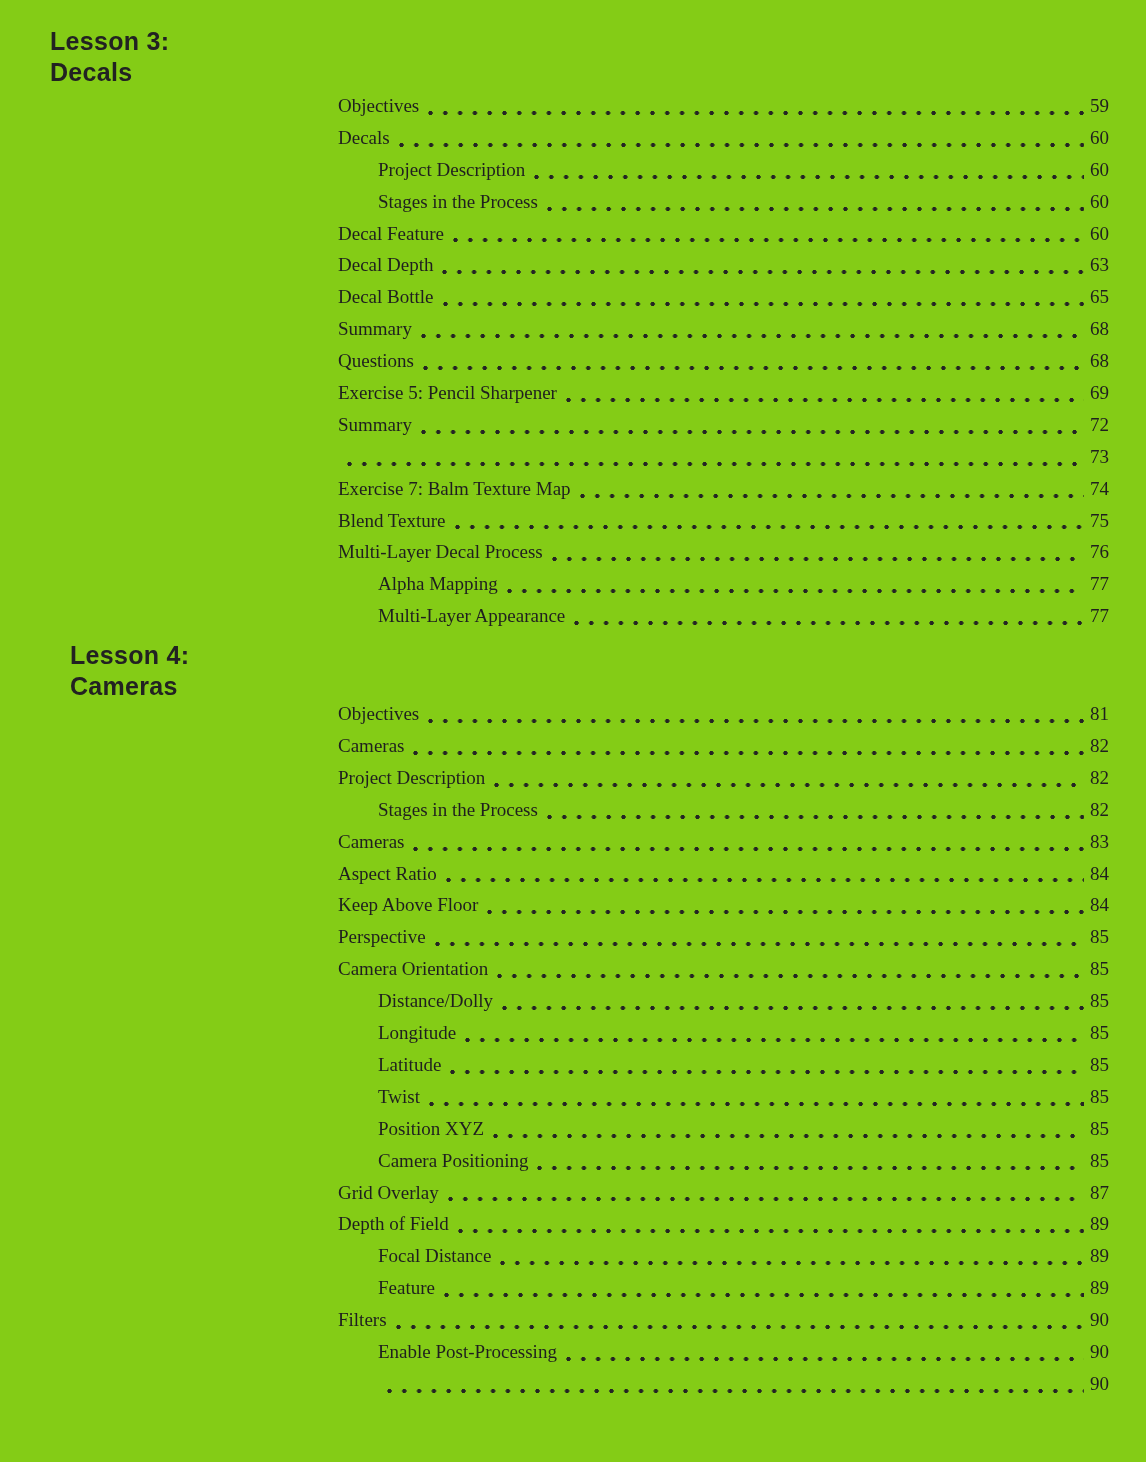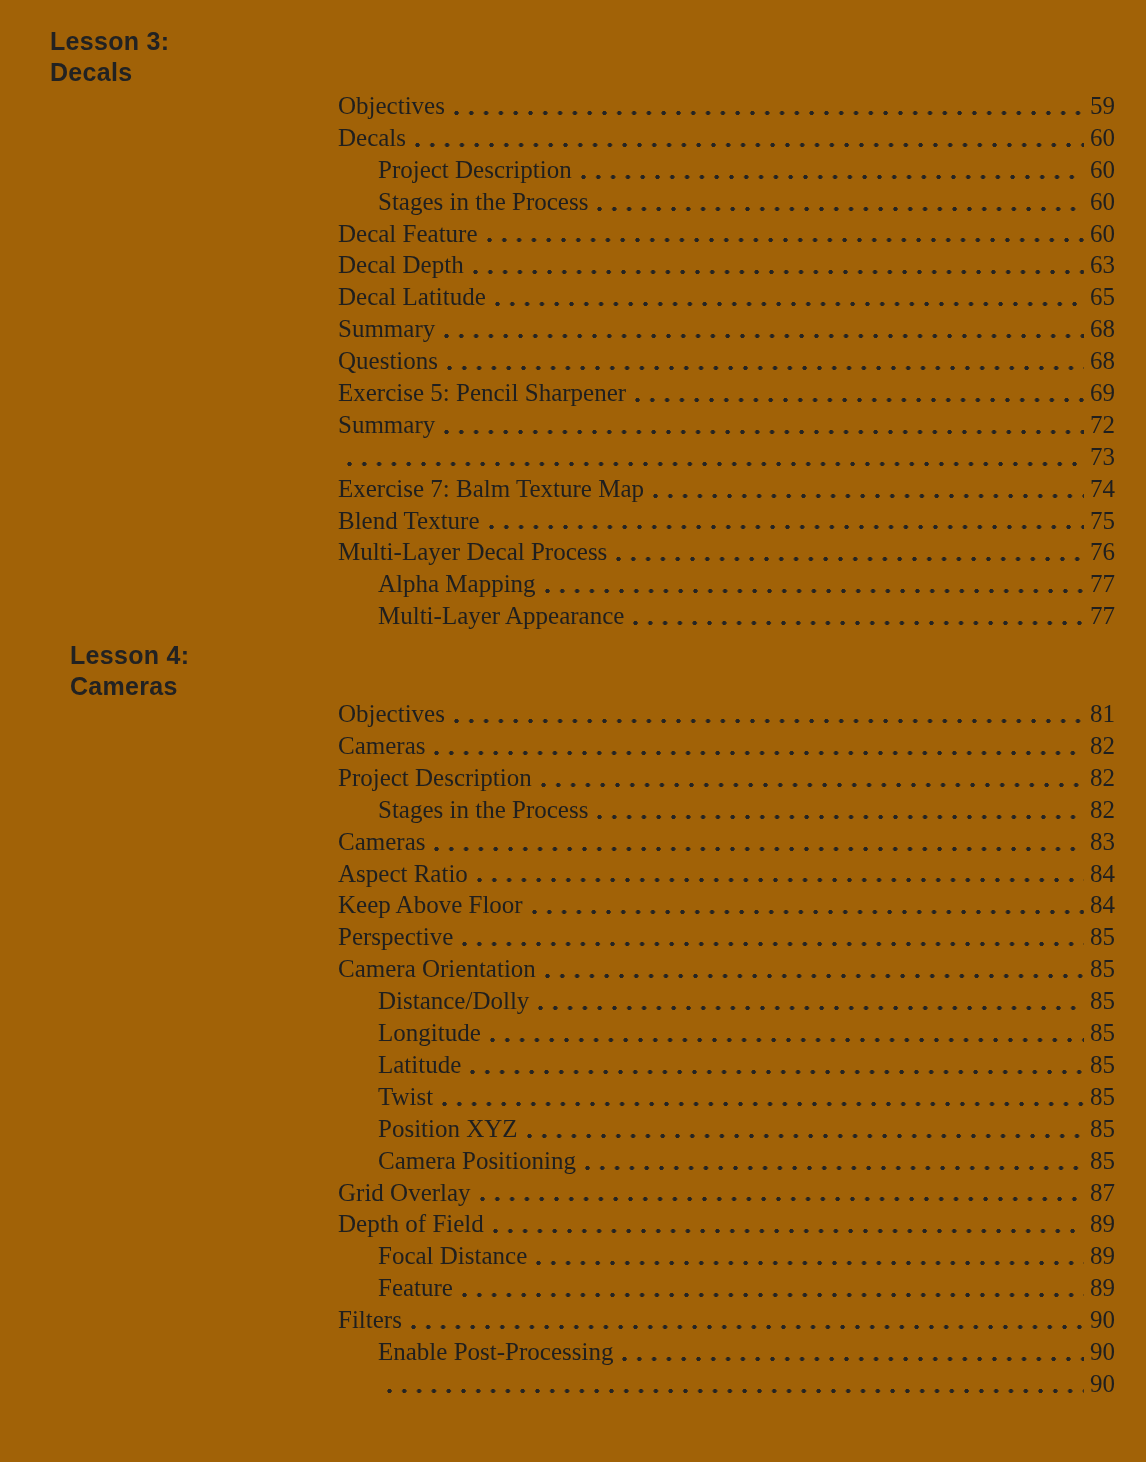--- a/index.html
+++ b/index.html
@@ -5,21 +5,21 @@
   * { margin: 0; padding: 0; box-sizing: border-box; }
 
   html, body {
     background: #ffffff;
   }
 
   .page {
     position: relative;
     width: 1146px;
     height: 1462px;
-    background: #a16207;
+    background: #84cc16;
     color: #1f1f1f;
     overflow: hidden;
     font-family: "Liberation Serif", serif;
   }
 
   .section { position: relative; }
 
   .heading {
     position: absolute;
     left: 50px;
@@ -40,21 +40,21 @@
 
   .entries {
     margin-left: 338px;
     margin-right: 22px;
   }
 
   .toc-row {
     display: flex;
     align-items: baseline;
     height: 31.9px;
-    font-size: 25px;
+    font-size: 19px;
     line-height: 31.9px;
     color: #1f1f1f;
   }
 
   .toc-row.indent-1 { padding-left: 40px; }
 
   .toc-title {
     white-space: nowrap;
     flex: 0 0 auto;
   }
@@ -112,21 +112,21 @@
             <span class="toc-title">Decal Feature</span>
             <span class="toc-leader"></span>
             <span class="toc-page">60</span>
           </div>
           <div class="toc-row indent-0">
             <span class="toc-title">Decal Depth</span>
             <span class="toc-leader"></span>
             <span class="toc-page">63</span>
           </div>
           <div class="toc-row indent-0">
-            <span class="toc-title">Decal Latitude</span>
+            <span class="toc-title">Decal Bottle</span>
             <span class="toc-leader"></span>
             <span class="toc-page">65</span>
           </div>
           <div class="toc-row indent-0">
             <span class="toc-title">Summary</span>
             <span class="toc-leader"></span>
             <span class="toc-page">68</span>
           </div>
           <div class="toc-row indent-0">
             <span class="toc-title">Questions</span>

